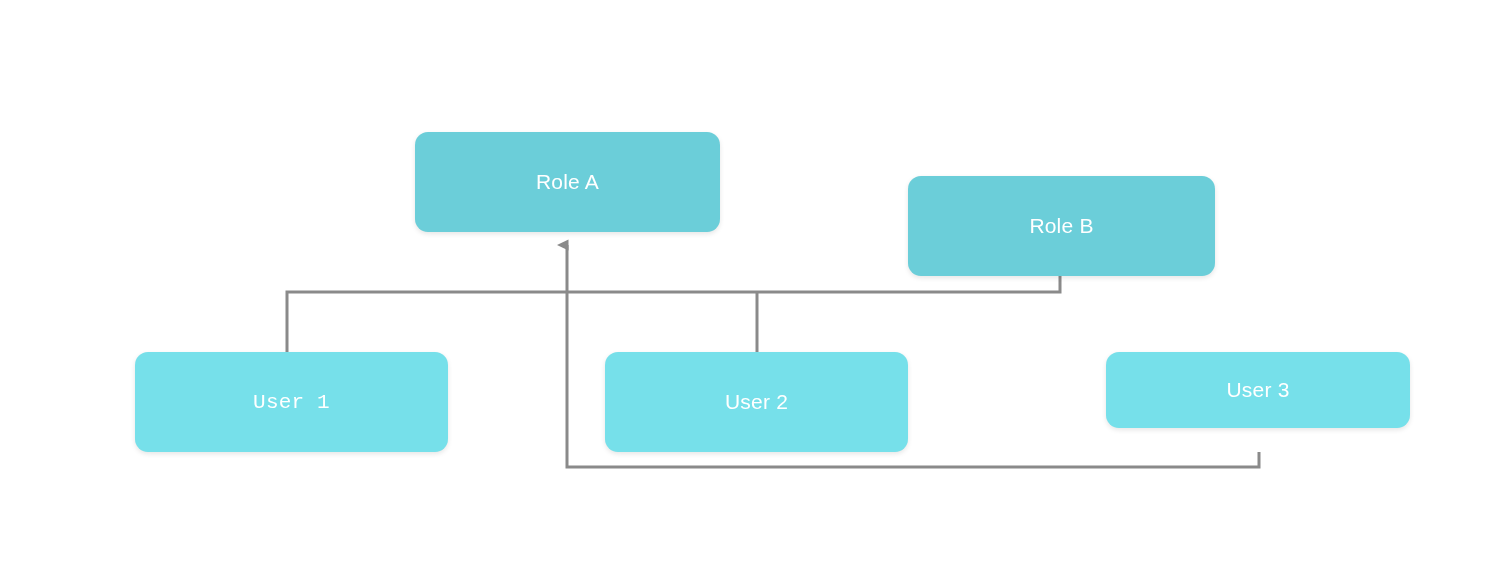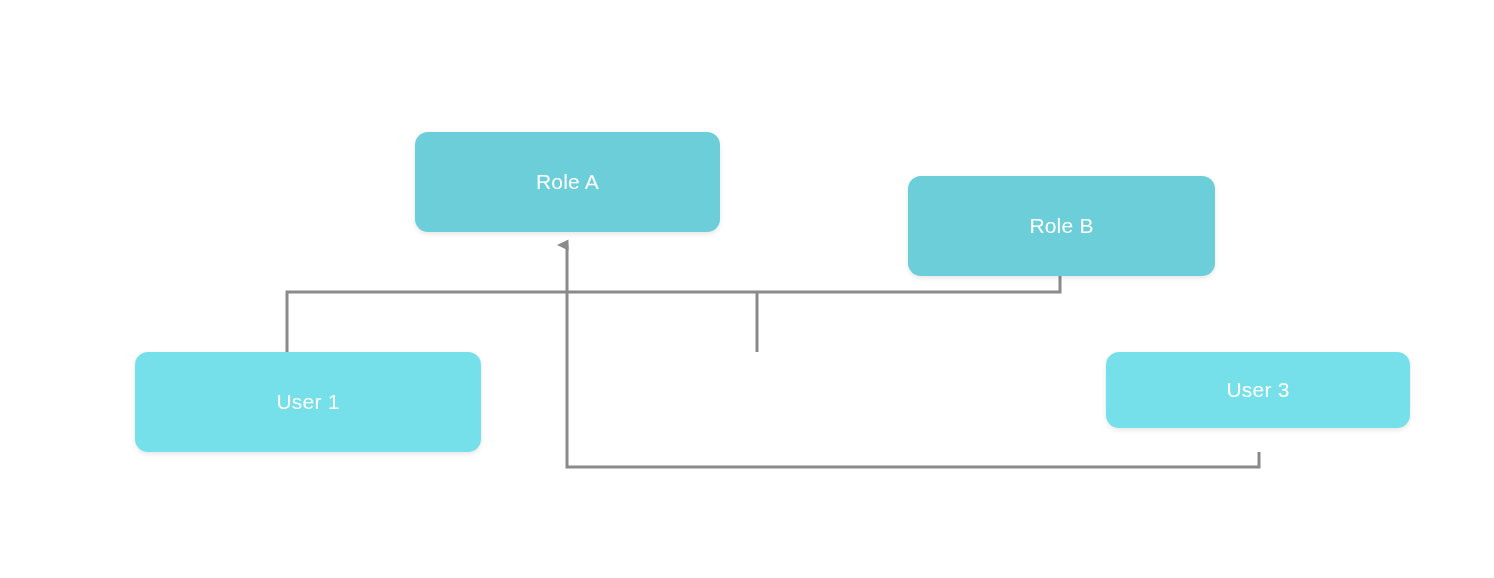--- a/index.html
+++ b/index.html
@@ -71,22 +71,25 @@
   </svg>
 
   <div class="node role-node" style="left:415px; top:132px; width:305px; height:100px; background:#6BCED9;">
     <span class="node-label">Role A</span>
   </div>
 
   <div class="node role-node" style="left:908px; top:132px; width:307px; height:100px; background:#6BCED9;margin-top:44px;">
     <span class="node-label">Role B</span>
   </div>
 
-  <div class="node user-node" style="left:135px; top:352px; width:346px; height:100px; background:#76E0EA;">
+  <div class="node user-node" style="left:135px; top:352px; width:313px; height:100px; background:#76E0EA;font-family:Liberation Mono, monospace;">
     <span class="node-label">User 1</span>
   </div>
 
+  <div class="node user-node" style="left:605px; top:352px; width:303px; height:100px; background:#76E0EA;">
+    <span class="node-label">User 2</span>
+  </div>
 
   <div class="node user-node" style="left:1106px; top:352px; width:304px; height:76px; background:#76E0EA;">
     <span class="node-label">User 3</span>
   </div>
 
 </div>
 
 </body></html>

